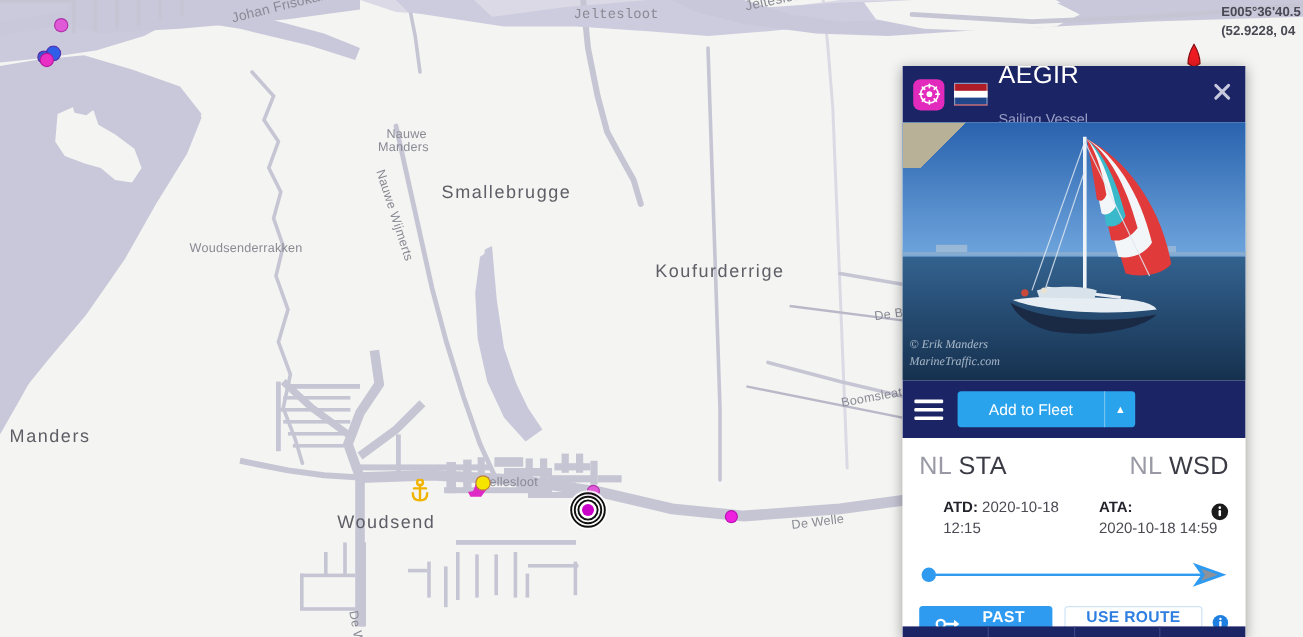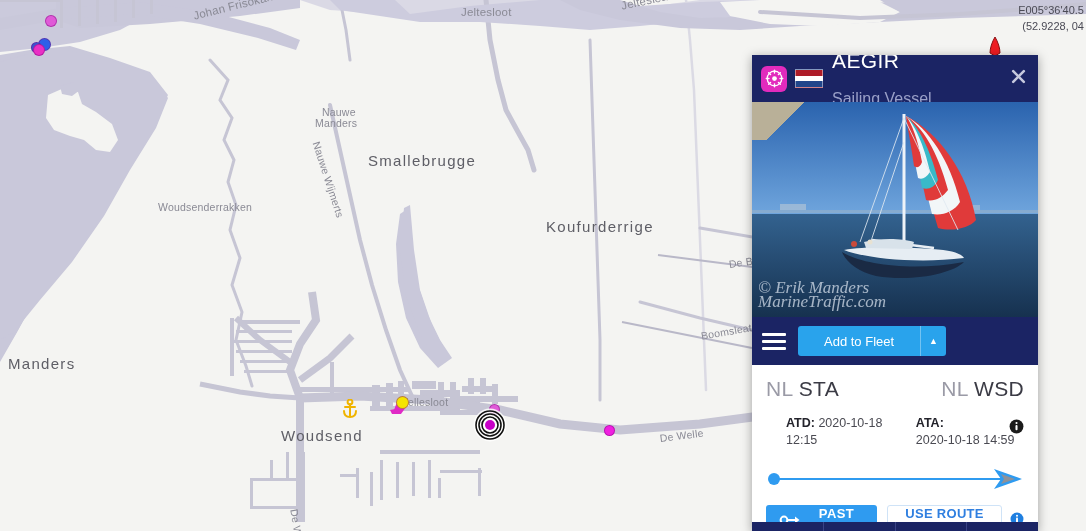--- a/index.html
+++ b/index.html
@@ -28,22 +28,23 @@
   .maplabel.small { font-size: 10.5px; color: #8a8a95; }
 
   
   .mk { position: absolute; }
   .dot {
     border-radius: 50%;
     border: 1px solid rgba(120,0,120,.45);
   }
   .coordbox {
     position: absolute; right: 2px; top: 2px;
-    text-align: right; color: #4a4a55; font-size: 11px; line-height: 16px;
+    text-align: left; color: #4a4a55; font-size: 11px; line-height: 16px;
     white-space: nowrap;
+    font-weight: bold;
   }
 
   
   .panel {
     position: absolute; left: 752px; top: 55px;
     width: 286px; height: 476px;
     background: #ffffff;
     box-shadow: 0 2px 10px rgba(0,0,0,.35);
     overflow: hidden;
   }
@@ -60,38 +61,38 @@
   }
   .wheel { display:block; }
   .flag {
     width: 28px; height: 19px; margin-left: 8px;
     border: 1px solid rgba(255,255,255,.45);
     background: linear-gradient(#ae1c28 0 33.3%, #ffffff 33.3% 66.6%, #21468b 66.6% 100%);
     flex: 0 0 auto;
   }
   .titles { margin-left: 9px; line-height: 1; }
   .v-name { color: #fff; font-size: 21px; letter-spacing: .4px; }
-  .v-type { color: #9aa0c8; font-size: 16px; margin-top: 20px; }
+  .v-type { color: #9aa0c8; font-size: 12px; margin-top: 20px; }
   .close-x {
     position: absolute; right: 11px; top: 13px;
     width: 17px; height: 17px; cursor: pointer;
   }
 
   .photo { position: relative; height: 215px; width: 100%; overflow: hidden;
            background: linear-gradient(#2f6fbd 0%, #4f93d6 48%, #2e5c8f 52%, #1d3f63 100%); }
   .photo .sky { position:absolute; left:0; top:0; right:0; height:52%;
                 background: linear-gradient(#2a63ae, #6fa5dd); }
   .photo .sea { position:absolute; left:0; top:52%; right:0; bottom:0;
                 background: linear-gradient(#33628f, #16314f); }
   .photo .corner {
     position: absolute; left: 0; top: 0; width: 58px; height: 38px;
     background: linear-gradient(135deg,#b9b098 0 55%, rgba(0,0,0,0) 55%);
   }
   .wm { position: absolute; left: 6px; bottom: 8px; color: rgba(220,228,240,.72);
-        font-size: 17px; line-height: 14px; font-family: "Liberation Serif", serif; font-style: italic; }
+        font-size: 10px; line-height: 14px; font-family: "Liberation Serif", serif; font-style: italic; }
 
   .actionbar {
     height: 48px; background: #1b2464;
     display: flex; align-items: center; padding: 0 10px;
   }
   .hamb { width: 24px; height: 17px; display: flex; flex-direction: column;
           justify-content: space-between; cursor: pointer; margin-right: 12px; }
   .hamb i { display:block; height: 3px; background: #fff; border-radius: 1px; }
   .btn-fleet {
     height: 30px; background: #29a3ec; color: #fff; border: 0; border-radius: 3px;
@@ -257,21 +258,21 @@
       <path d="M300,398 L270,396 L240,392 L200,384" stroke="#c6c5d4" stroke-width="5" fill="none"></path>
 
       <g stroke="#b9b8c8" fill="none" stroke-width="2">
         <path d="M658,255 L760,268"></path>
         <path d="M622,322 L752,348"></path>
       </g>
     </svg>
 
     <div id="map-labels">
         <div class="maplabel water" style="left: 192px; top: 10px; transform: rotate(-14deg); transform-origin: left top;">Johan Frisokanaal</div>
-        <div class="maplabel water" style="left: 461px; top: 6px;">Jeltesloot</div>
+        <div class="maplabel water" style="left: 478px; top: 6px; font-family: Liberation Mono, monospace;">Jeltesloot</div>
         <div class="maplabel water" style="left: 620px; top: 0px; transform: rotate(-12deg); transform-origin: left top;">Jeltesleat</div>
         <div class="maplabel small" style="left: 322px; top: 106px;">Nauwe</div>
         <div class="maplabel small" style="left: 315px; top: 117px;">Manders</div>
         <div class="maplabel small" style="left: 322px; top: 140px; transform: rotate(72deg); transform-origin: left top;">Nauwe Wijmerts</div>
         <div class="maplabel place" style="left: 368px; top: 152px;">Smallebrugge</div>
         <div class="maplabel small" style="left: 158px; top: 201px;">Woudsenderrakken</div>
         <div class="maplabel place" style="left: 546px; top: 218px;">Koufurderrige</div>
         <div class="maplabel small" style="left: 728px; top: 258px; transform: rotate(-8deg); transform-origin: left top;">De Binne</div>
         <div class="maplabel small" style="left: 700px; top: 330px; transform: rotate(-10deg); transform-origin: left top;">Boomsleat</div>
         <div class="maplabel place" style="left: 8px; top: 355px;">Manders</div>

